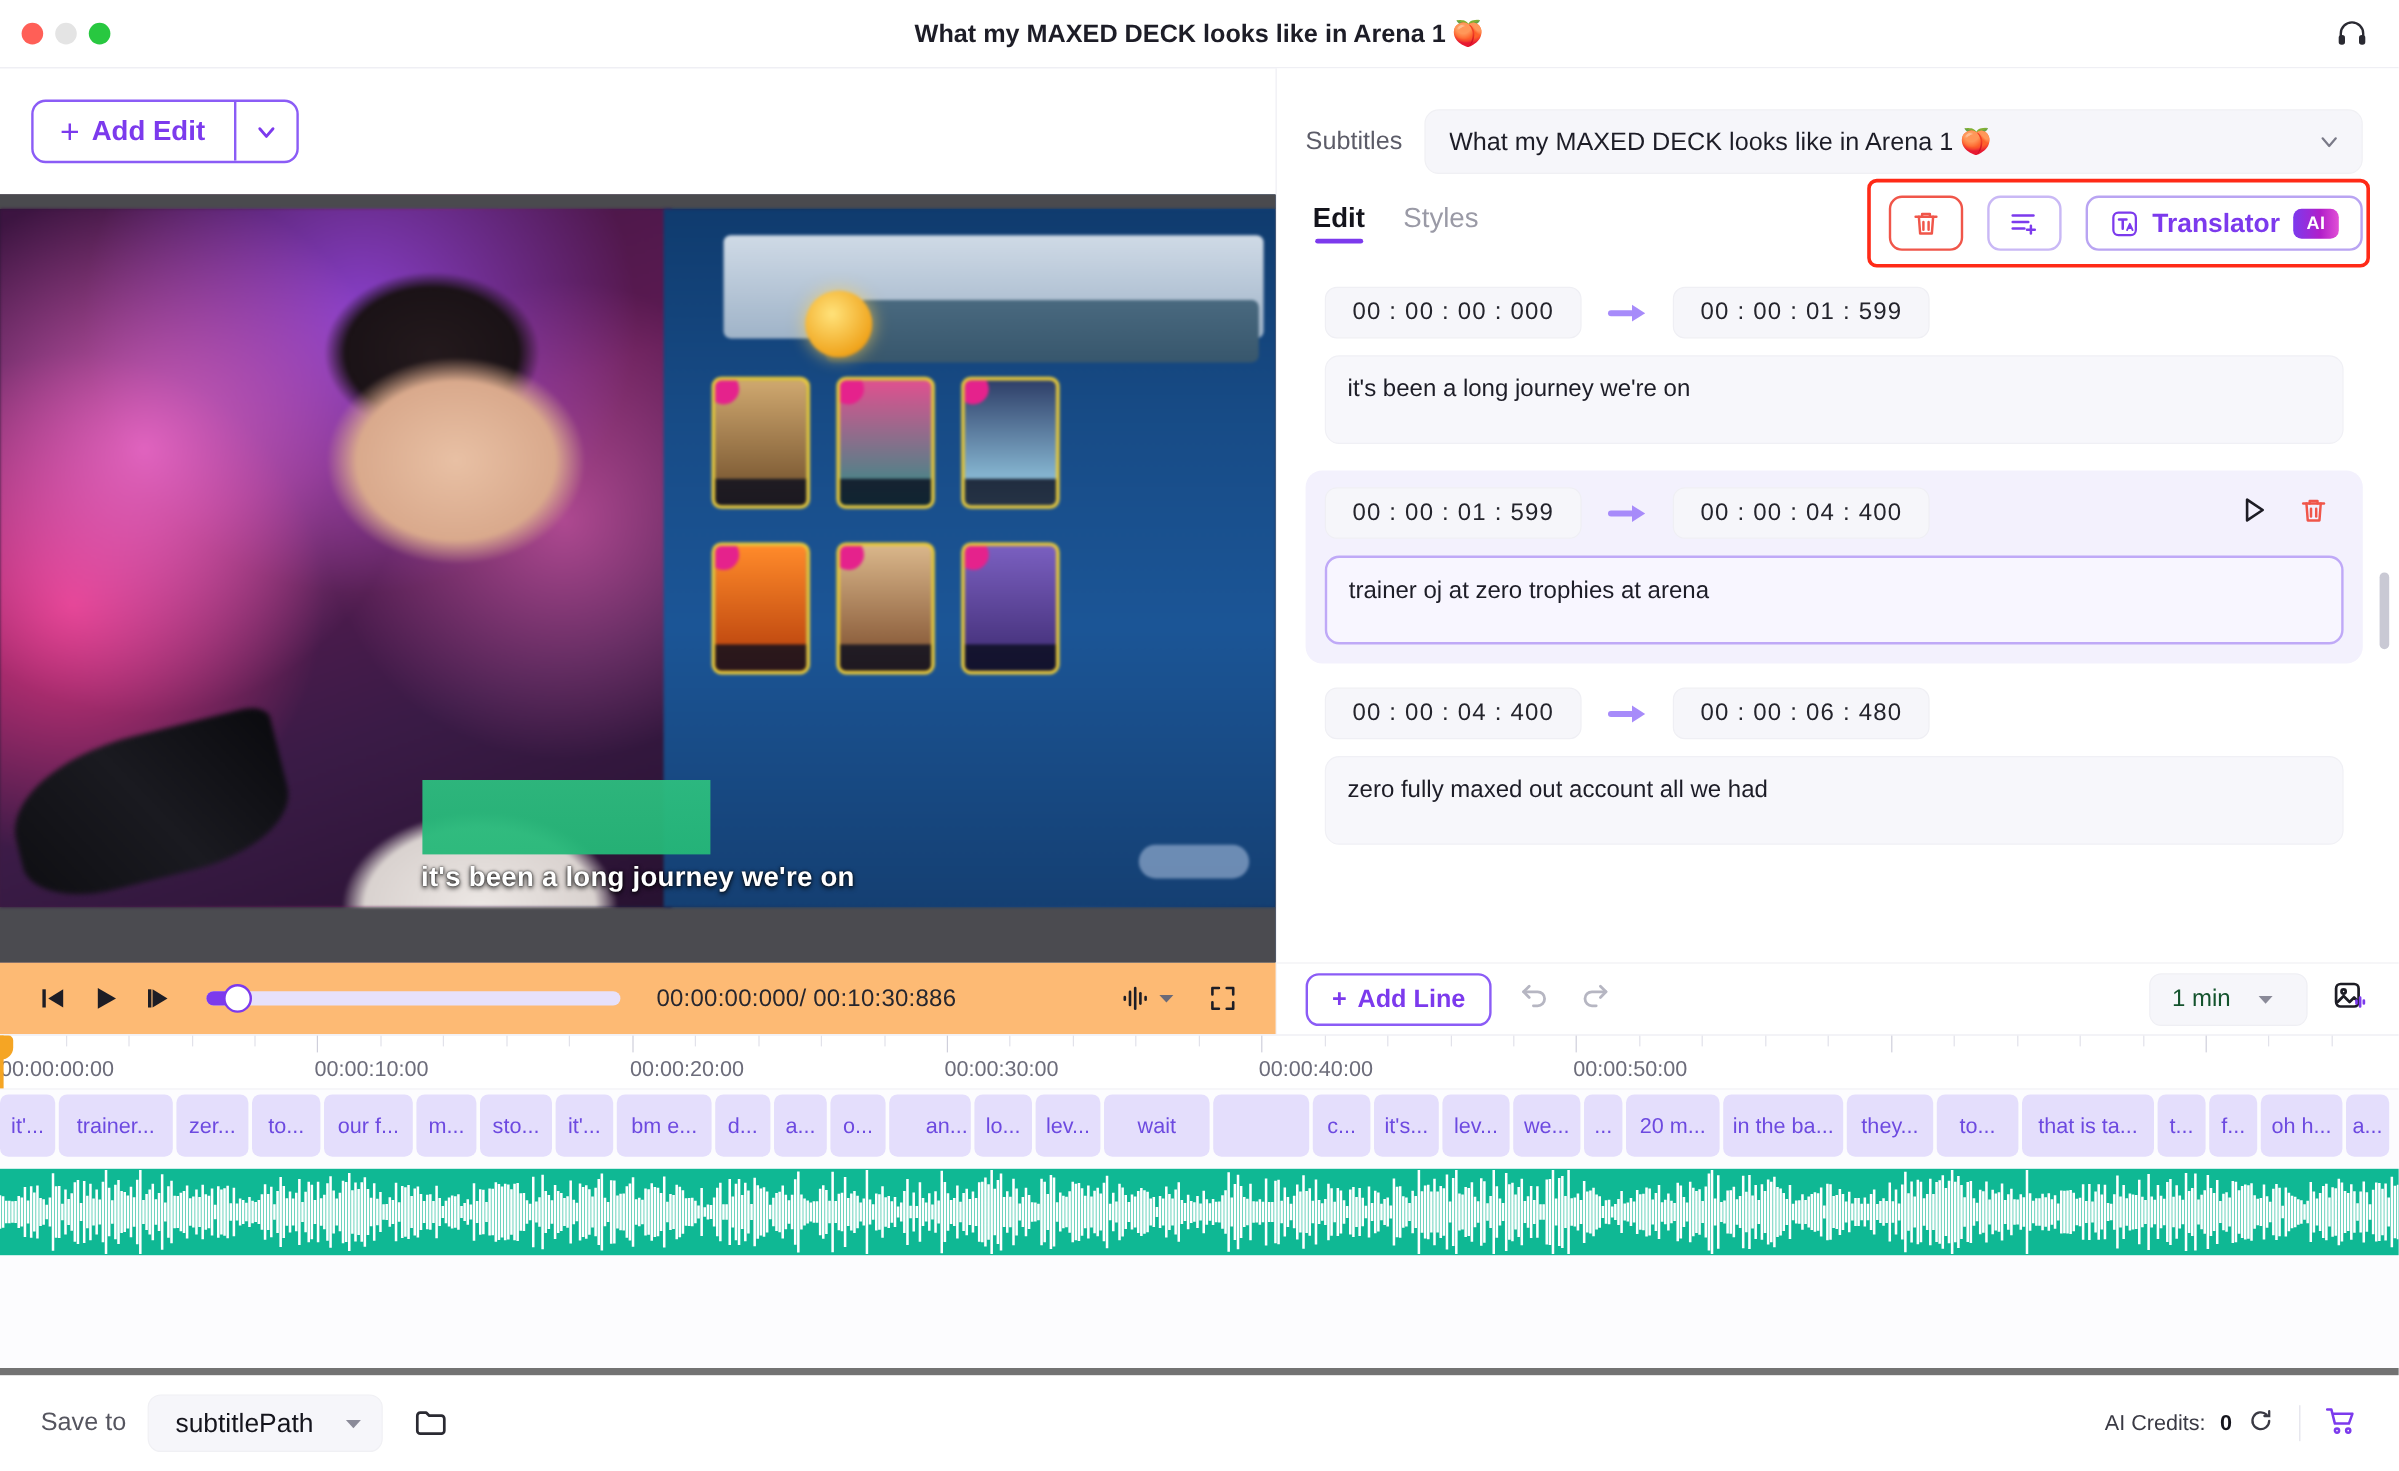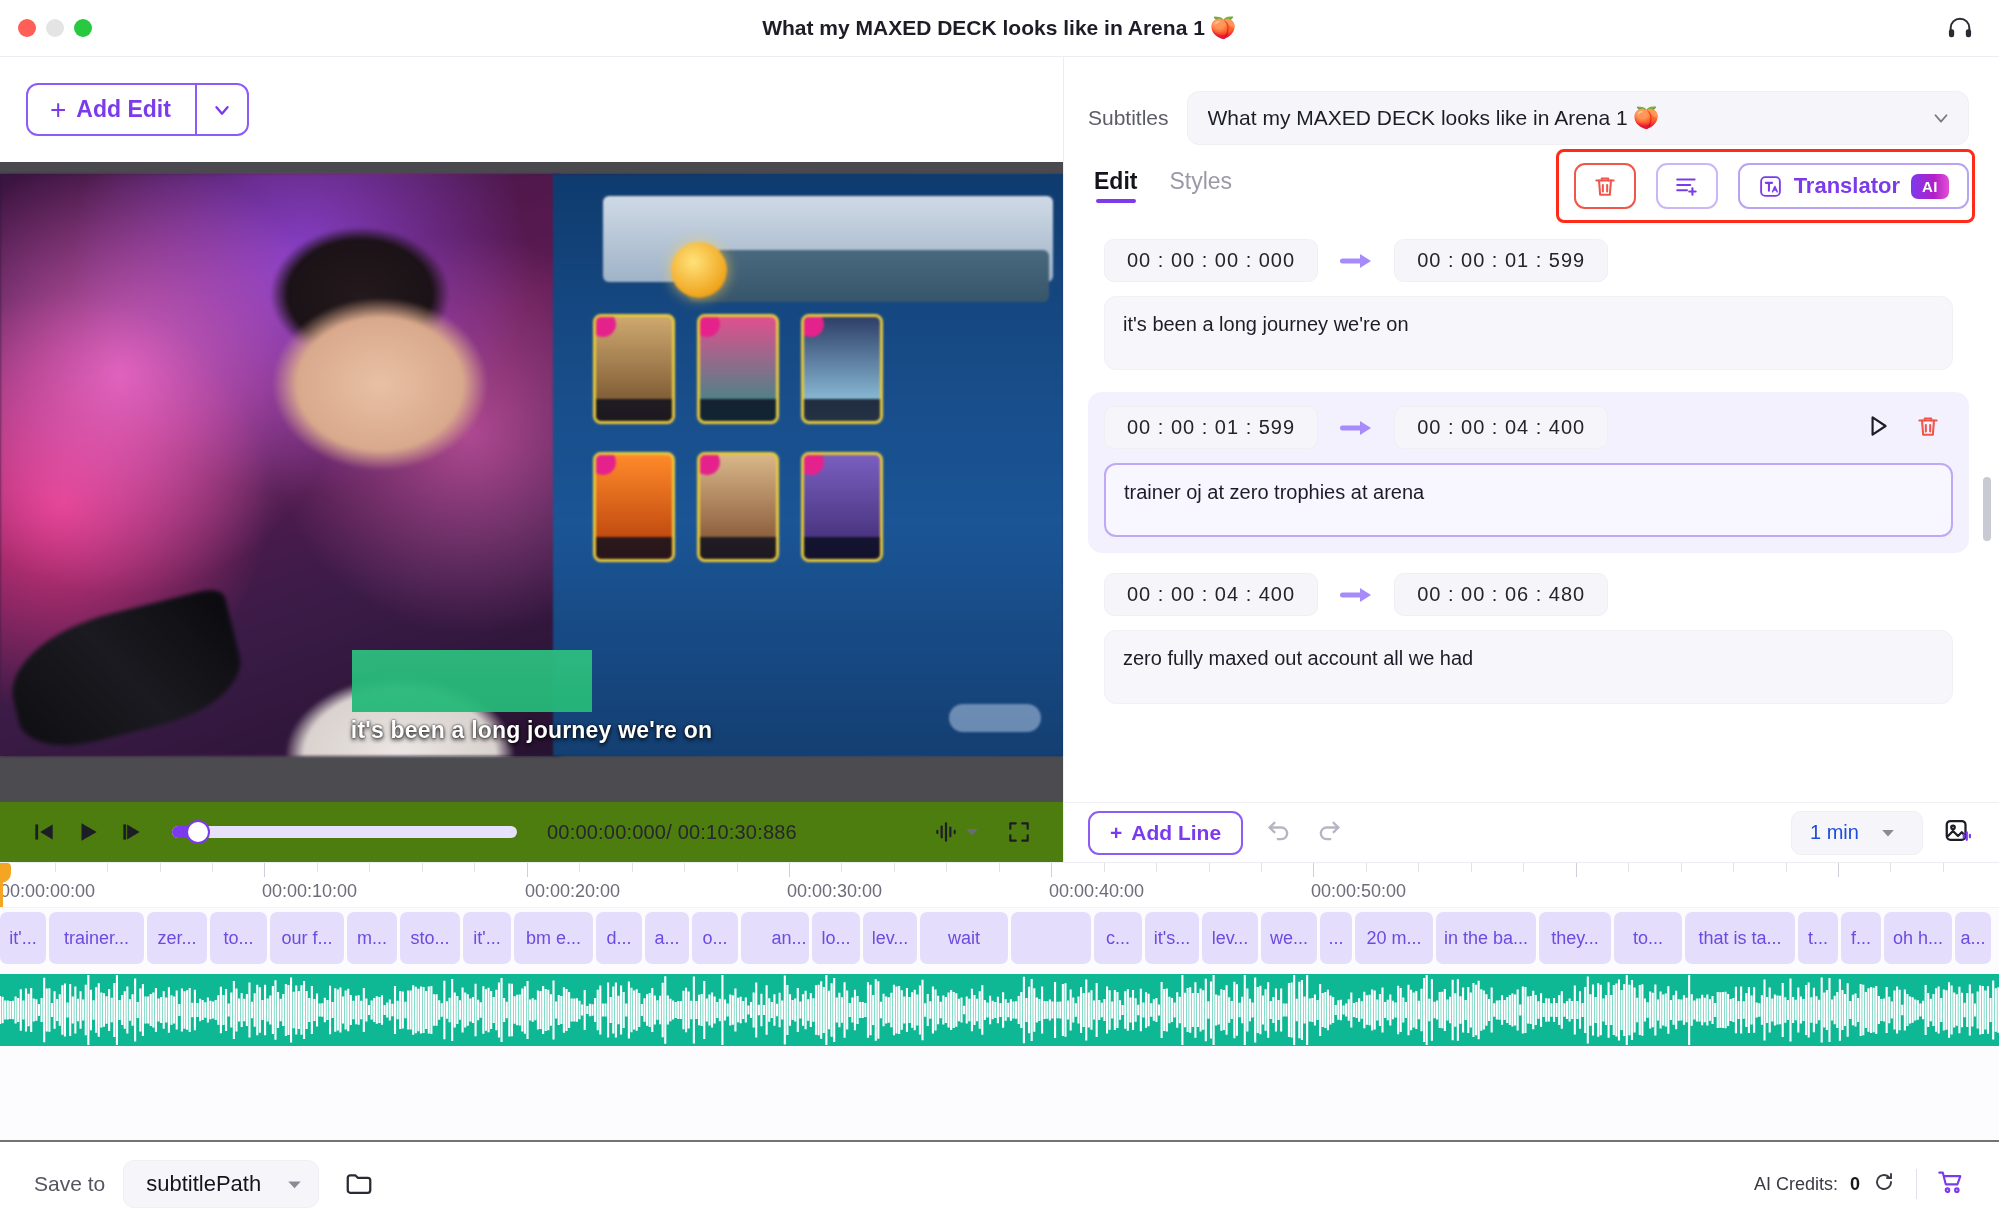--- a/index.html
+++ b/index.html
@@ -163,21 +163,21 @@
   .green-box {
     position: absolute; left: 352px; bottom: 90px; width: 240px; height: 62px;
     background: linear-gradient(180deg, #2dbd7f 0%, #25b878 100%);
     opacity: .95;
   }
 
   
   .player-bar {
     height: 60px; flex: 0 0 60px;
     display: flex; align-items: center; gap: 0; padding: 0 22px;
-    background: #4d7c0f;
+    background: #fdba74;
   }
   .pc-btn { width: 44px; height: 40px; display: flex; align-items: center; justify-content: center; }
   .seek {
     position: relative; width: 345px; height: 12px; margin-left: 18px;
     background: #e7e1fb; border-radius: 6px;
   }
   .seek-fill { position: absolute; left: 0; top: 0; height: 12px; width: 26px; background: #7c3aed; border-radius: 6px 0 0 6px; }
   .seek-knob {
     position: absolute; left: 14px; top: -6px; width: 24px; height: 24px;
     border-radius: 50%; background: #fff; border: 2px solid #7c3aed;
@@ -265,21 +265,21 @@
   }
   .addline-btn {
     height: 44px; border: 2px solid #8b5cf6; border-radius: 11px; background: #fff;
     display: flex; align-items: center; gap: 9px; padding: 0 20px;
     font-size: 21px; font-weight: bold; color: #7c3aed;
   }
   .foot-right { margin-left: auto; display: flex; align-items: center; gap: 20px; }
   .minsel {
     height: 44px; min-width: 132px; border-radius: 10px; background: #f6f6fa;
     border: 1px solid #efeff4; display: flex; align-items: center;
-    padding: 0 14px 0 18px; gap: 22px; font-size: 20px; color: #1d4ed8;
+    padding: 0 14px 0 18px; gap: 22px; font-size: 20px; color: #14532d;
   }
 
   
   .timeline { flex: 1 1 auto; display: flex; flex-direction: column; background: #fcfcfe; position: relative; }
   .ruler {
     height: 46px; flex: 0 0 46px; position: relative;
     border-top: 1px solid #ececf2; border-bottom: 1px solid #f1f1f6;
     background: #fff;
   }
   .tick { position: absolute; top: 0; width: 1px; background: #e2e2ea; }
@@ -309,21 +309,21 @@
   .wave-row { height: 84px; flex: 0 0 84px; padding: 6px 0; }
   .wave {
     height: 72px; width: 100%; background: #0fb894; position: relative; overflow: hidden;
   }
   .wave svg { display: block; width: 100%; height: 72px; }
   .tl-spacer { flex: 1 1 auto; background: #fcfcfe; }
 
   
   .bottom-bar {
     height: 86px; flex: 0 0 86px; display: flex; align-items: center;
-    padding: 0 34px 0 34px; gap: 18px; border-top: 2px solid #737373; background: #fff;
+    padding: 0 34px 0 34px; gap: 18px; border-top: 6px solid #737373; background: #fff;
   }
   .saveto-label { font-size: 21px; color: #55555f; }
   .path-select {
     height: 48px; border-radius: 11px; background: #f6f6fa; border: 1px solid #f0f0f4;
     display: flex; align-items: center; gap: 26px; padding: 0 16px 0 22px;
     font-size: 22px; color: #15151d;
   }
   .folder-btn { width: 44px; height: 44px; display: flex; align-items: center; justify-content: center; }
   .bb-right { margin-left: auto; display: flex; align-items: center; gap: 20px; }
   .credits { display: flex; align-items: center; gap: 12px; font-size: 18px; color: #3a3a44; }

